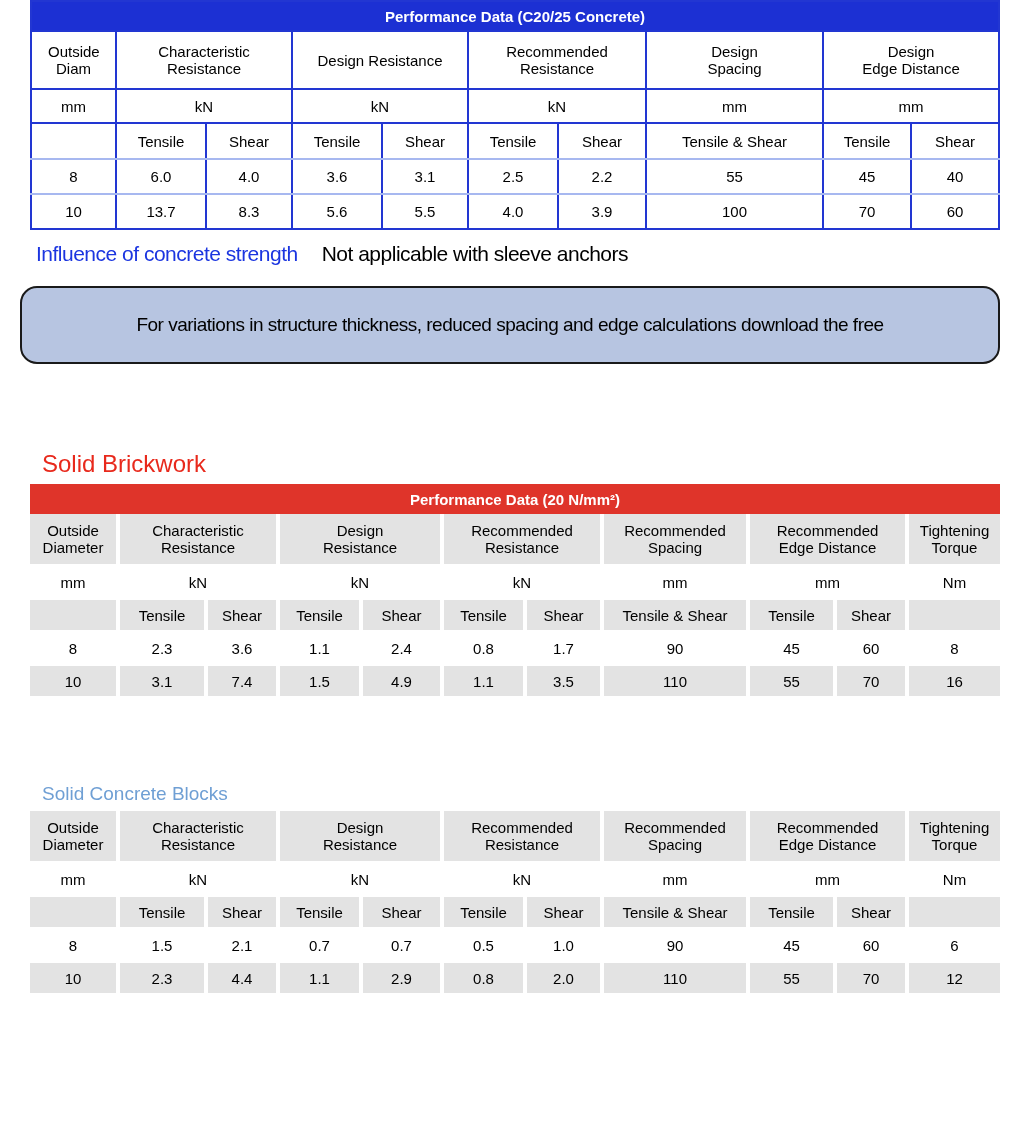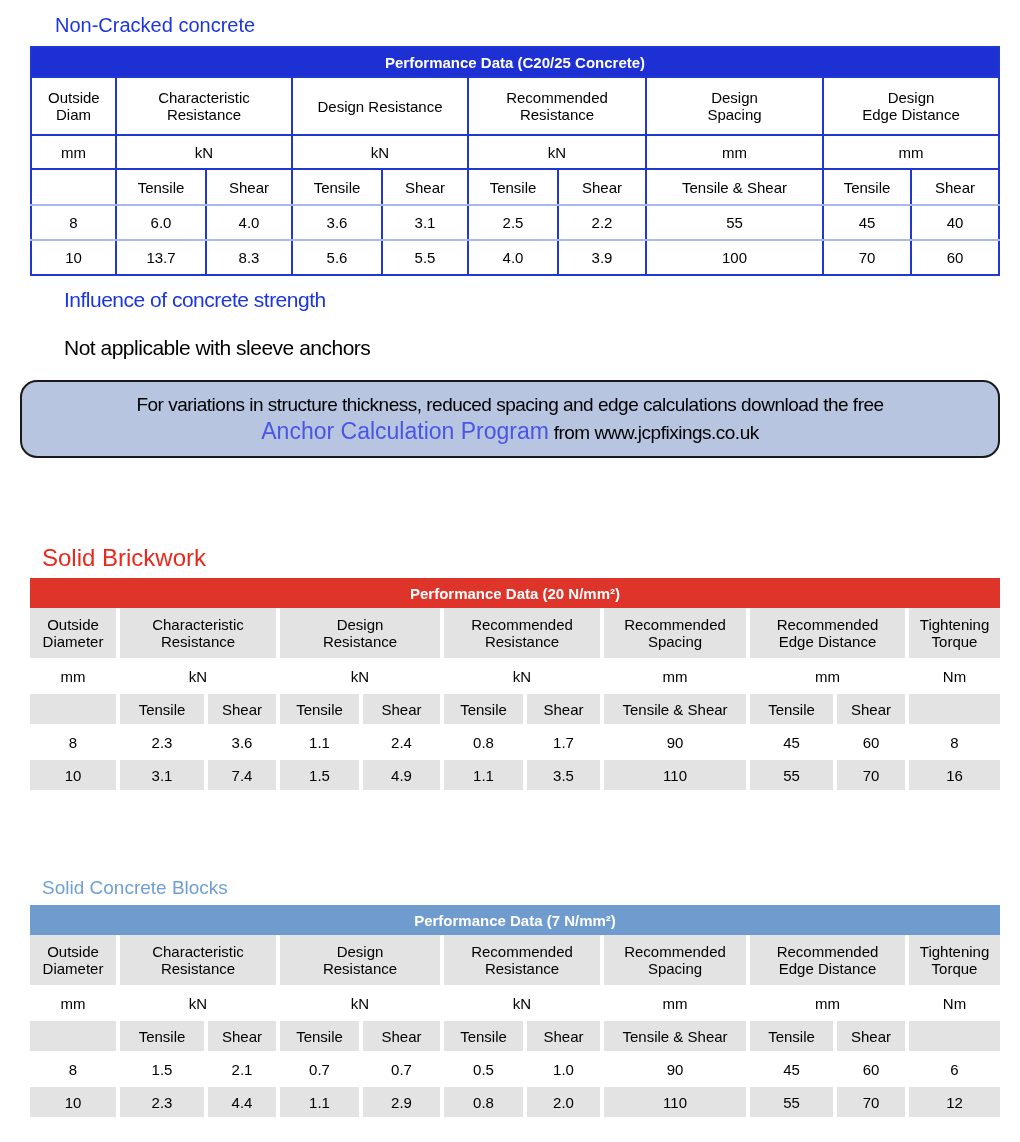--- a/index.html
+++ b/index.html
@@ -32,24 +32,24 @@
   table.t1 tr.grp td{height:56px;border-bottom:2px solid #2236d2;}
   table.t1 tr.unit td{height:32px;border-bottom:2px solid #2236d2;}
   table.t1 tr.sub td{height:34px;border-bottom:2px solid #a7b8f0;}
   table.t1 tr.d1 td{height:33px;border-bottom:2px solid #a7b8f0;}
   table.t1 tr.d2 td{height:33px;}
 
   .note1{
     margin:8px 0 0 46px;color:#1b35e0;font-size:16px;
   }
   .influence{
-    margin:12px 0 0 36px;display:flex;align-items:baseline;gap:24px;font-size:21px;flex-direction:column;
+    margin:12px 0 0 36px;display:flex;align-items:baseline;gap:24px;font-size:21px;
   }
   .influence .hd{color:#1b35e0;}
-  .influence .tx{color:#000;margin-left:28px;}
+  .influence .tx{color:#000;}
 
   
   .dlbox{
     margin:20px 20px 16px 20px;height:74px;background:#b7c5e1;
     border:2px solid #1a1a1a;border-radius:17px;
     display:flex;flex-direction:column;justify-content:center;align-items:center;
     gap:2px;
   }
   .dlbox .l1{font-size:19px;color:#000;}
   .dlbox .l2{font-size:19px;color:#000;}
@@ -74,21 +74,20 @@
   table.tg tr.grp td{height:50px;}
   table.tg tr.unit td{height:30px;}
   table.tg tr.sub td{height:30px;}
   table.tg tr.d td{height:30px;}
 </style>
 </head>
 <body>
 
 <div class="page">
 
-  <div class="sec-title title1">Non-Cracked concrete</div>
 
   <table class="t1">
     <colgroup>
       <col style="width:85px">
         <col style="width:90px">
         <col style="width:86px">
       <col style="width:90px">
         <col style="width:86px">
         <col style="width:90px">
       <col style="width:88px">
@@ -161,23 +160,20 @@
     </table>
 
 
   <div class="influence cond">
     <span class="hd">Influence of concrete strength</span>
     <span class="tx">Not applicable with sleeve anchors</span>
   </div>
 
   <div class="dlbox">
     <div class="l1 cond">For variations in structure thickness, reduced spacing and edge calculations download the free</div>
-    <div class="l2">
-      <span class="prog">Anchor Calculation Program</span><span class="cond"> from www.jcpfixings.co.uk</span>
-    </div>
   </div>
 
   <div class="sec-title title2">Solid Brickwork</div>
   <div class="banner red">Performance Data (20 N/mm²)</div>
   <table class="tg">
     <colgroup>
       <col style="width:86px">
         <col style="width:84px">
         <col style="width:68px">
       <col style="width:79px">
@@ -251,21 +247,20 @@
       <td class="g">3.5</td>
       <td class="g">110</td>
       <td class="g">55</td>
       <td class="g">70</td>
       <td class="g">16</td>
     </tr>
   </tbody>
     </table>
 
   <div class="sec-title title3">Solid Concrete Blocks</div>
-  <div class="banner steel">Performance Data (7 N/mm²)</div>
   <table class="tg">
     <colgroup>
       <col style="width:86px">
         <col style="width:84px">
         <col style="width:68px">
       <col style="width:79px">
         <col style="width:77px">
         <col style="width:79px">
       <col style="width:73px">
         <col style="width:142px">

